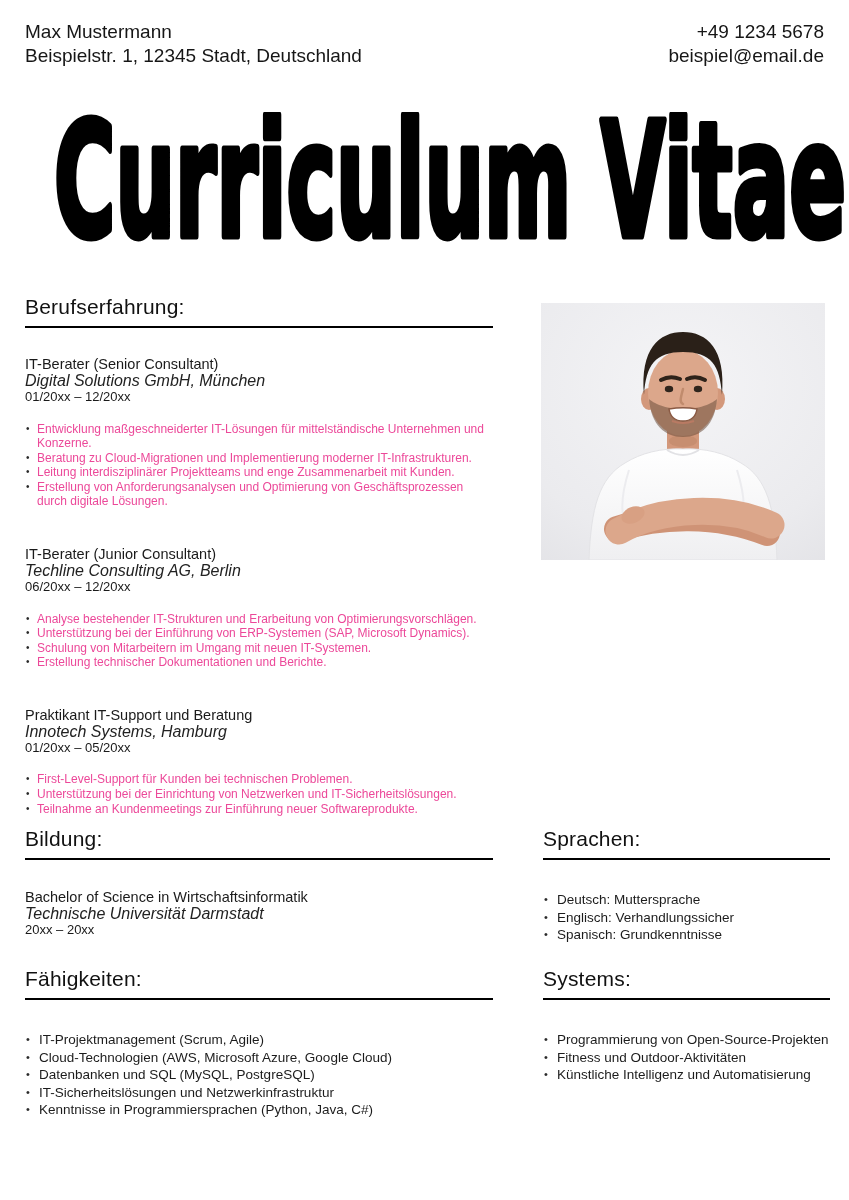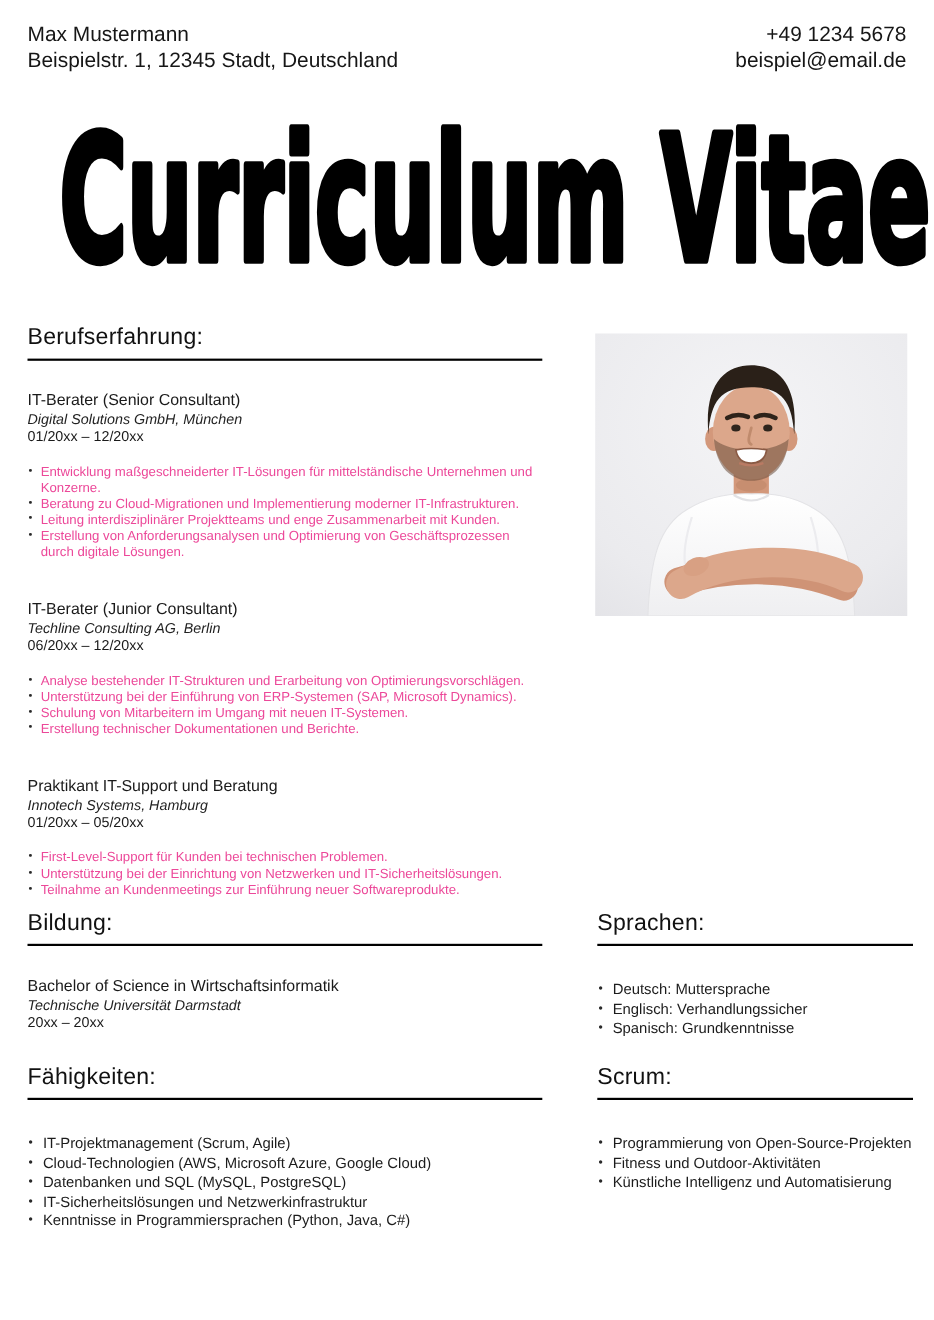--- a/index.html
+++ b/index.html
@@ -30,21 +30,21 @@
     margin:0; font-size:21px; font-weight:400; color:#111;
     line-height:26px; padding-bottom:6px;
     border-bottom:2px solid #000; letter-spacing:0.2px;
   }
 
   
   .experience { position:absolute; left:25px; top:294px; width:468px; }
   .job { margin-top:28px; }
   .job + .job { margin-top:37px; }
   .role    { margin:0; font-size:14.5px; font-weight:400; line-height:17px; color:#1a1a1a; }
-  .company { font-style:italic; font-size:13px; line-height:16px; color:#222; }
+  .company { font-style:italic; font-size:16px; line-height:16px; color:#222; }
   .period  { font-size:13px; line-height:16.5px; color:#1a1a1a; }
   ul.bullets { margin:16px 0 0 1px; padding:0; list-style:none; }
   ul.bullets li {
     position:relative; padding-left:11px;
     font-size:12px; line-height:14.6px; color:#ec4899;
   }
   ul.bullets li::before {
     content:"•"; position:absolute; left:0; top:0; font-size:10px; color:#2a2a2a;
   }
 
@@ -213,21 +213,21 @@
 
     <li>IT-Projektmanagement (Scrum, Agile)</li>
         <li>Cloud-Technologien (AWS, Microsoft Azure, Google Cloud)</li>
         <li>Datenbanken und SQL (MySQL, PostgreSQL)</li>
         <li>IT-Sicherheitslösungen und Netzwerkinfrastruktur</li>
         <li>Kenntnisse in Programmiersprachen (Python, Java, C#)</li>
       </ul>
   </section>
 
   <section class="hobbies">
-    <h2 class="sec">Scrum:</h2>
+    <h2 class="sec">Systems:</h2>
     <ul class="biglist">
 
     <li>Programmierung von Open-Source-Projekten</li>
         <li>Fitness und Outdoor-Aktivitäten</li>
         <li>Künstliche Intelligenz und Automatisierung</li>
       </ul>
   </section>
 
 </div>
 

